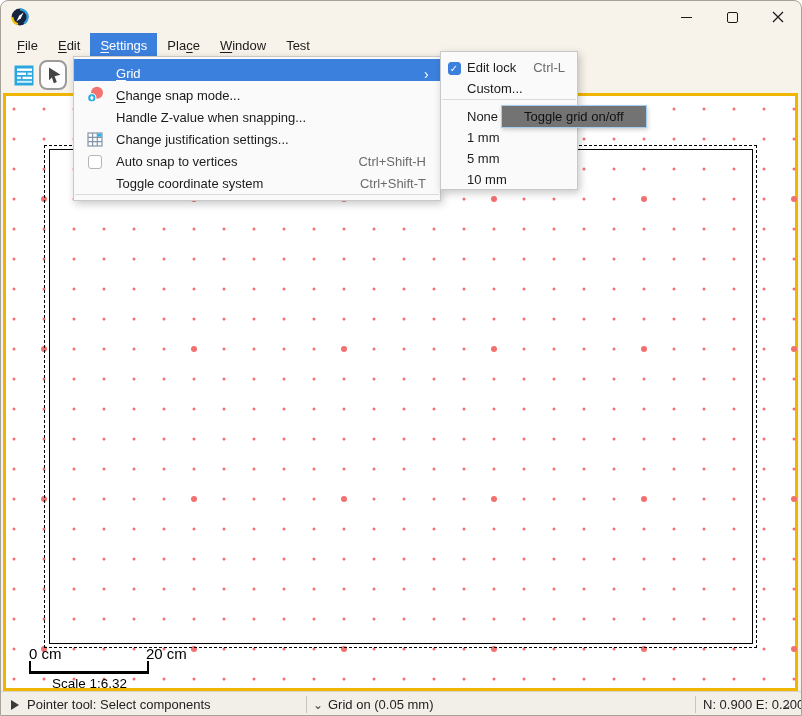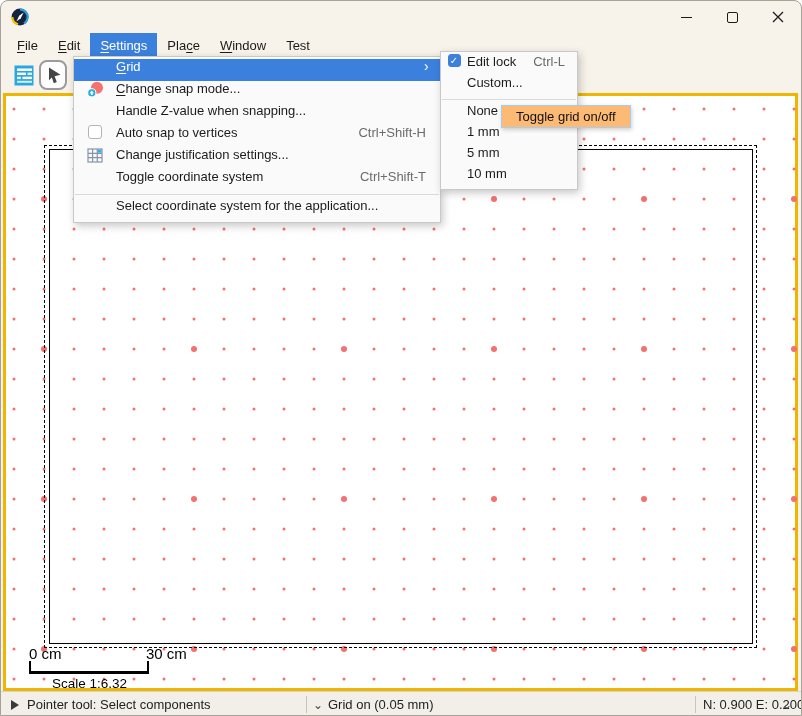--- a/index.html
+++ b/index.html
@@ -35,35 +35,35 @@
   .frame-outer{position:absolute;left:38px;top:49px;width:713px;height:503px;border:1px dashed #000;}
   .frame-inner{position:absolute;left:43px;top:53px;width:704px;height:495px;border:1px solid #000;}
   .scale-bracket{position:absolute;left:23px;top:565px;width:120px;height:13px;border-left:2px solid #000;border-right:2px solid #000;border-bottom:3px solid #000;}
   .scale-lbl{position:absolute;font-size:15px;color:#000;white-space:nowrap;}
   .lbl-0{left:23px;top:549px;}
   .lbl-20{left:140px;top:549px;}
   .lbl-scale{left:46px;top:580px;font-size:13.5px;}
   
   .dropdown{position:absolute;left:72px;top:55px;width:368px;background:#fafafa;border:1px solid #c8c8c8;box-shadow:2px 3px 8px rgba(0,0,0,.22);padding:2px 0;z-index:10;font-size:13px;}
   .submenu{position:absolute;left:439px;top:50px;width:138px;background:#fafafa;border:1px solid #c8c8c8;box-shadow:2px 3px 8px rgba(0,0,0,.22);padding:2px 0;z-index:11;font-size:13px;}
-  .menu-row{display:flex;align-items:flex-start;height:22px;}
+  .menu-row{display:flex;align-items:flex-end;height:22px;}
   .submenu .menu-row{height:21px;}
   .menu-row.hl{background:var(--accent);color:#fff;}
   .mi-lead{width:42px;display:flex;align-items:center;justify-content:center;flex:none;}
   .submenu .mi-lead{width:26px;}
   .mi-label{white-space:nowrap;}
   .mi-short{margin-left:auto;color:#6b6b6b;padding-right:14px;white-space:nowrap;}
   .submenu .mi-short{padding-right:12px;}
   .menu-row.hl .mi-short{color:#ddeafc;}
   .mi-arrow{width:16px;flex:none;text-align:left;font-size:14px;line-height:1;}
   .menu-sep{height:1px;background:#dadada;margin:3px 1px;}
   .cb{width:14px;height:14px;border-radius:3px;display:inline-flex;align-items:center;justify-content:center;font-size:10px;line-height:1;}
   .cb-un{background:#fff;border:1px solid #b5b5b5;}
   .cb-ck{background:var(--accent);color:#fff;border:1px solid var(--accent);width:13px;height:13px;}
-  .tooltip{position:absolute;left:500px;top:104px;z-index:12;background:#fdba74;border:1px solid #a5cdf0;padding:3px 14px;font-size:13px;color:#111;white-space:nowrap;box-shadow:1px 2px 4px rgba(0,0,0,.18);}
+  .tooltip{position:absolute;left:500px;top:104px;z-index:12;background:#737373;border:1px solid #a5cdf0;padding:3px 22px;font-size:13px;color:#111;white-space:nowrap;box-shadow:1px 2px 4px rgba(0,0,0,.18);}
   
   .statusbar{position:absolute;left:0;top:690px;width:100%;height:26px;background:#f2efe9;border-top:1px solid #d8d4cc;font-size:13px;color:#222;}
   .sb-abs{position:absolute;top:0;height:25px;display:flex;align-items:center;white-space:nowrap;}
   .sb-sep{position:absolute;top:4px;width:1px;height:17px;background:#c9c5bd;}
   .chev{font-size:12px;color:#444;}
   :root{--accent:#3c80de;--gold:#eeb600;--dot:#f37070;}
 </style>
 </head>
 <body>
 
@@ -661,21 +661,21 @@
         <i class="dot" style="left:668px;top:583px"></i>
         <i class="dot" style="left:698px;top:583px"></i>
         <i class="dot" style="left:728px;top:583px"></i>
         <i class="dot" style="left:758px;top:583px"></i>
         <i class="dot" style="left:788px;top:583px"></i>
       </div>
     <div class="frame-outer"></div>
     <div class="frame-inner"></div>
     <div class="scale-bracket"></div>
     <span class="scale-lbl lbl-0">0 cm</span>
-    <span class="scale-lbl lbl-20">30 cm</span>
+    <span class="scale-lbl lbl-20">20 cm</span>
     <span class="scale-lbl lbl-scale">Scale 1:6.32</span>
   </div>
 
   <div class="dropdown">
       <div class="menu-row hl">
         <span class="mi-lead"></span>
         <span class="mi-label"><span class="mn">G</span>rid</span>
         <span class="mi-arrow" style="margin-left:auto">›</span>
       </div>
       <div class="menu-row">
@@ -686,55 +686,51 @@
               <circle cx="4.8" cy="11.8" r="4.1" fill="#24aee2" stroke="#fff" stroke-width="1"></circle>
               <path d="M4.8 9.4 L7 12.2 L5.7 12.2 L5.7 14 L3.9 14 L3.9 12.2 L2.6 12.2 Z" fill="#fff"></path>
             </svg>
           </span>
         </span>
         <span class="mi-label"><span class="mn">C</span>hange snap mode...</span>
       </div>
       <div class="menu-row">
         <span class="mi-lead"></span>
         <span class="mi-label">Handle Z-value when snapping...</span>
-      </div>
-      <div class="menu-row">
-        <span class="mi-lead">
-          <span class="cb cb-un"></span>
-        </span>
-        <span class="mi-label">Auto snap to vertices</span>
-        <span class="mi-short">Ctrl+Shift-H</span>
       </div>
       <div class="menu-row">
         <span class="mi-lead">
           <span style="display:flex">
             <svg width="16" height="16" viewBox="0 0 16 16">
               <g stroke="#8594a8" stroke-width="1.2" fill="none">
                 <rect x="1" y="2" width="14" height="13"></rect>
                 <line x1="1" y1="6.3" x2="15" y2="6.3"></line>
                 <line x1="1" y1="10.6" x2="15" y2="10.6"></line>
                 <line x1="5.6" y1="2" x2="5.6" y2="15"></line>
                 <line x1="10.3" y1="2" x2="10.3" y2="15"></line>
               </g>
               <rect x="10.9" y="2.6" width="3.5" height="3.1" fill="#2ab4ea"></rect>
             </svg>
           </span>
         </span>
         <span class="mi-label">Change justification settings...</span>
       </div>
       <div class="menu-row">
+        <span class="mi-lead">
+          <span class="cb cb-un"></span>
+        </span>
+        <span class="mi-label">Auto snap to vertices</span>
+        <span class="mi-short">Ctrl+Shift-H</span>
+      </div>
+      <div class="menu-row">
         <span class="mi-lead"></span>
         <span class="mi-label">Toggle coordinate system</span>
         <span class="mi-short">Ctrl+Shift-T</span>
       </div>
       <div class="menu-sep"></div>
-      <div class="menu-row">
-        <span class="mi-lead"></span>
-        <span class="mi-label">Select coordinate system for the application...</span>
-      </div>
     </div>
 
   <div class="submenu">
       <div class="menu-row">
         <span class="mi-lead">
           <span class="cb cb-ck">✓</span>
         </span>
         <span class="mi-label">Edit lock</span>
         <span class="mi-short">Ctrl-L</span>
       </div>

